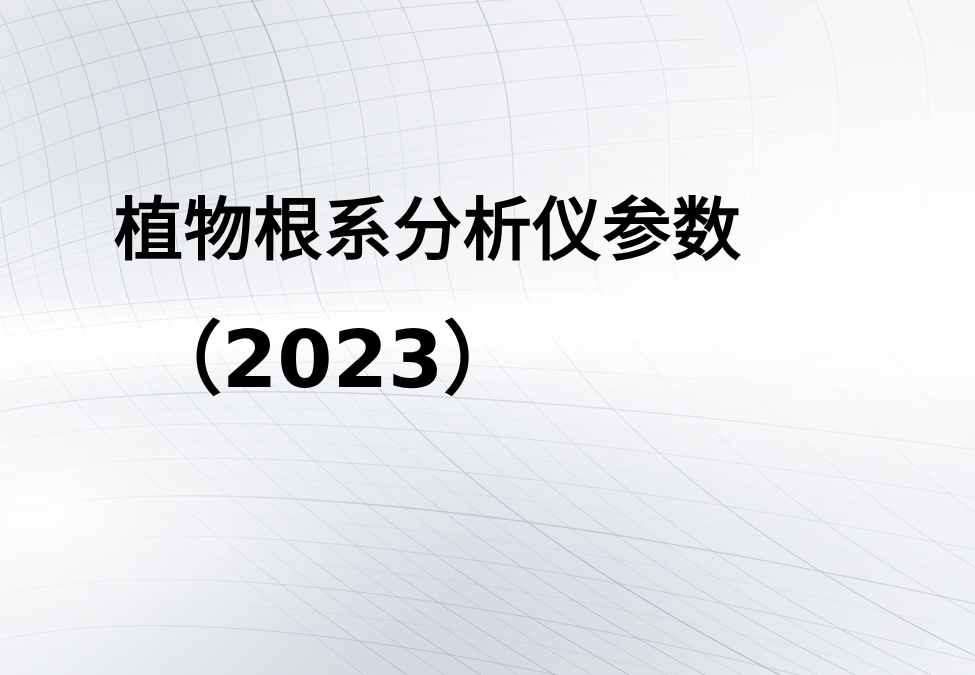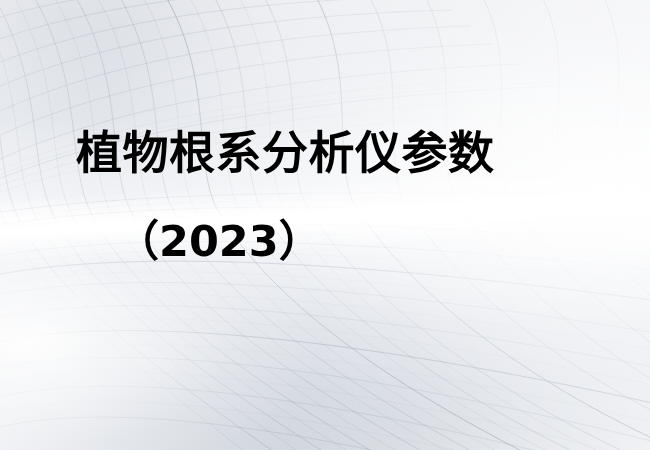--- a/index.html
+++ b/index.html
@@ -126,23 +126,23 @@
   }
 
   .title-line-1 {
     left: 76px;
     top: 122px;
     font-size: 46px;
     line-height: 62px;
   }
 
   .title-line-2 {
-    left: 116px;
+    left: 95px;
     top: 211px;
-    font-size: 43px;
+    font-size: 53px;
     line-height: 60px;
     letter-spacing: 0px;
   }
 </style>
 </head>
 <body>
 
 <div id="slide">
 
   <div class="bg-layer bg-base"></div>

